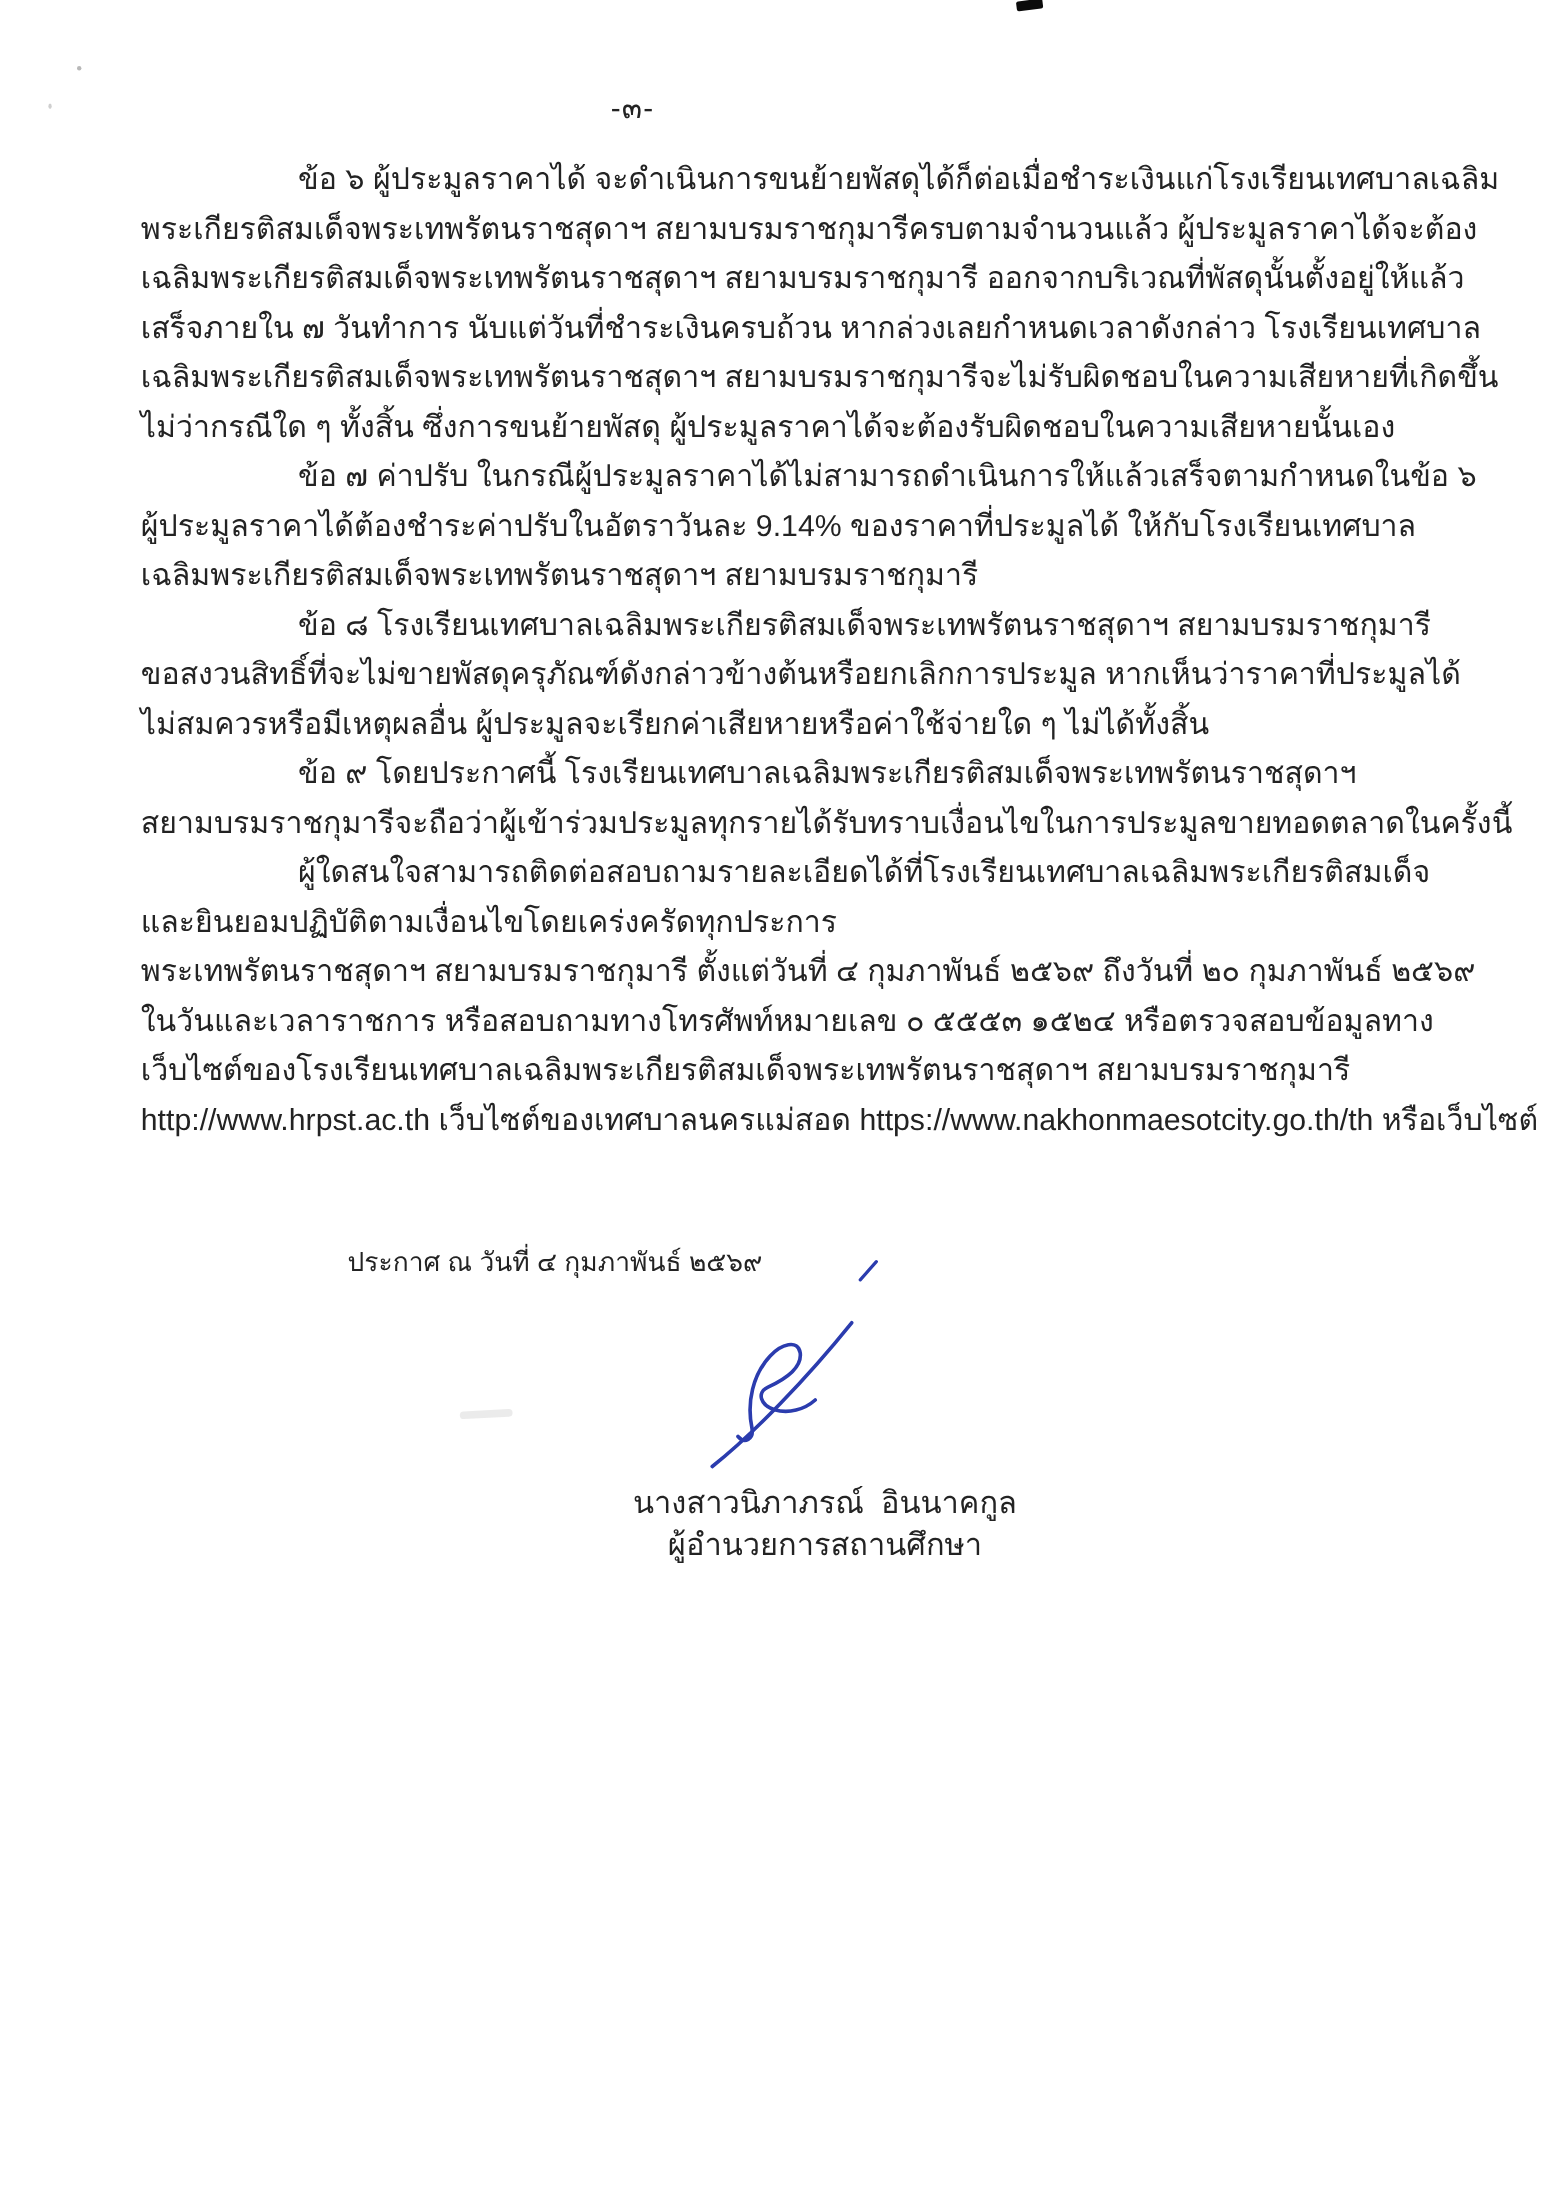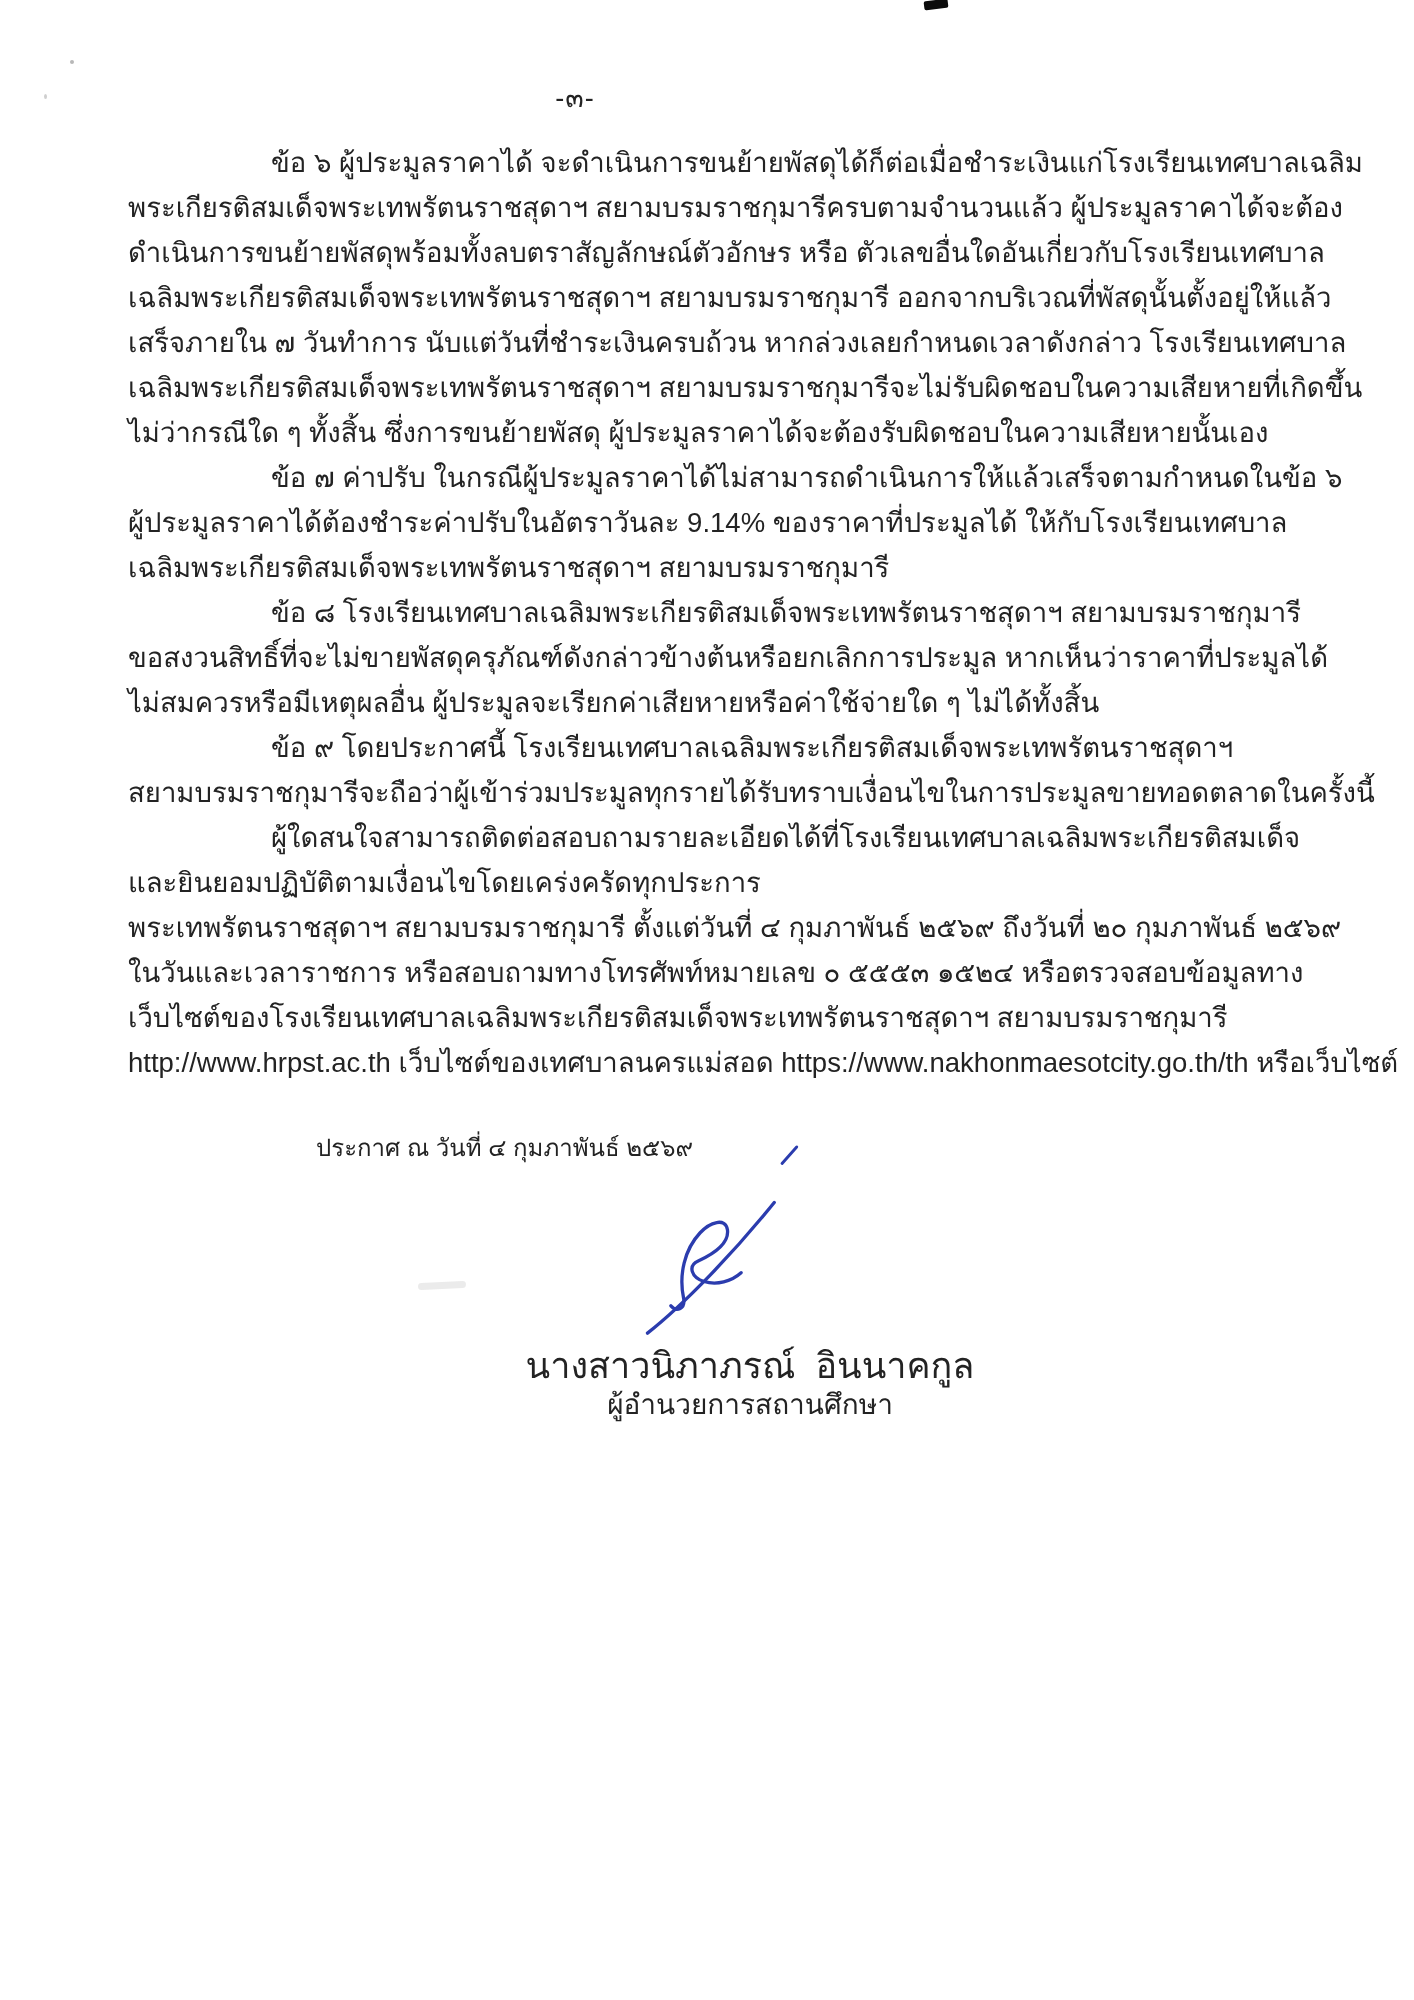--- a/index.html
+++ b/index.html
@@ -24,21 +24,21 @@
   }
   .line.indent{padding-left:143px;}
   .date-line{
     position:absolute;top:1128px;left:316px;
     font-size:24px;line-height:40px;white-space:nowrap;
   }
   .signature-block{
     position:absolute;top:1346px;left:520px;width:460px;
     text-align:center;
   }
-  .signer-name{font-size:36px;line-height:40px;white-space:pre;}
+  .signer-name{font-size:28px;line-height:40px;white-space:pre;}
   .signer-title{font-size:28px;line-height:38px;}
   .signature-svg{
     position:absolute;top:1140px;left:628px;width:195px;height:205px;
   }
   
   .artifact-topright{
     position:absolute;top:0;left:924px;width:24px;height:9px;
     background:#0b0b0b;border-radius:2px;transform:rotate(-7deg);
   }
   .speck-1{position:absolute;top:60px;left:70px;width:4px;height:4px;background:#b8b8b8;border-radius:50%;}
@@ -53,21 +53,20 @@
   <div class="artifact-topright"></div>
   <div class="speck-1"></div>
   <div class="speck-2"></div>
   <div class="smudge"></div>
 
   <div class="pagenum">-๓-</div>
 
   <div class="body-text">
     <div class="line indent">ข้อ ๖ ผู้ประมูลราคาได้ จะดำเนินการขนย้ายพัสดุได้ก็ต่อเมื่อชำระเงินแก่โรงเรียนเทศบาลเฉลิม</div>
     <div class="line">พระเกียรติสมเด็จพระเทพรัตนราชสุดาฯ สยามบรมราชกุมารีครบตามจำนวนแล้ว ผู้ประมูลราคาได้จะต้อง</div>
-    <div class="line">ดำเนินการขนย้ายพัสดุพร้อมทั้งลบตราสัญลักษณ์ตัวอักษร หรือ ตัวเลขอื่นใดอันเกี่ยวกับโรงเรียนเทศบาล</div>
     <div class="line">เฉลิมพระเกียรติสมเด็จพระเทพรัตนราชสุดาฯ สยามบรมราชกุมารี ออกจากบริเวณที่พัสดุนั้นตั้งอยู่ให้แล้ว</div>
     <div class="line">เสร็จภายใน ๗ วันทำการ นับแต่วันที่ชำระเงินครบถ้วน หากล่วงเลยกำหนดเวลาดังกล่าว โรงเรียนเทศบาล</div>
     <div class="line">เฉลิมพระเกียรติสมเด็จพระเทพรัตนราชสุดาฯ สยามบรมราชกุมารีจะไม่รับผิดชอบในความเสียหายที่เกิดขึ้น</div>
     <div class="line">ไม่ว่ากรณีใด ๆ ทั้งสิ้น ซึ่งการขนย้ายพัสดุ ผู้ประมูลราคาได้จะต้องรับผิดชอบในความเสียหายนั้นเอง</div>
     <div class="line indent">ข้อ ๗ ค่าปรับ ในกรณีผู้ประมูลราคาได้ไม่สามารถดำเนินการให้แล้วเสร็จตามกำหนดในข้อ ๖</div>
     <div class="line">ผู้ประมูลราคาได้ต้องชำระค่าปรับในอัตราวันละ 9.14% ของราคาที่ประมูลได้ ให้กับโรงเรียนเทศบาล</div>
     <div class="line">เฉลิมพระเกียรติสมเด็จพระเทพรัตนราชสุดาฯ สยามบรมราชกุมารี</div>
     <div class="line indent">ข้อ ๘ โรงเรียนเทศบาลเฉลิมพระเกียรติสมเด็จพระเทพรัตนราชสุดาฯ สยามบรมราชกุมารี</div>
     <div class="line">ขอสงวนสิทธิ์ที่จะไม่ขายพัสดุครุภัณฑ์ดังกล่าวข้างต้นหรือยกเลิกการประมูล หากเห็นว่าราคาที่ประมูลได้</div>
     <div class="line">ไม่สมควรหรือมีเหตุผลอื่น ผู้ประมูลจะเรียกค่าเสียหายหรือค่าใช้จ่ายใด ๆ ไม่ได้ทั้งสิ้น</div>

